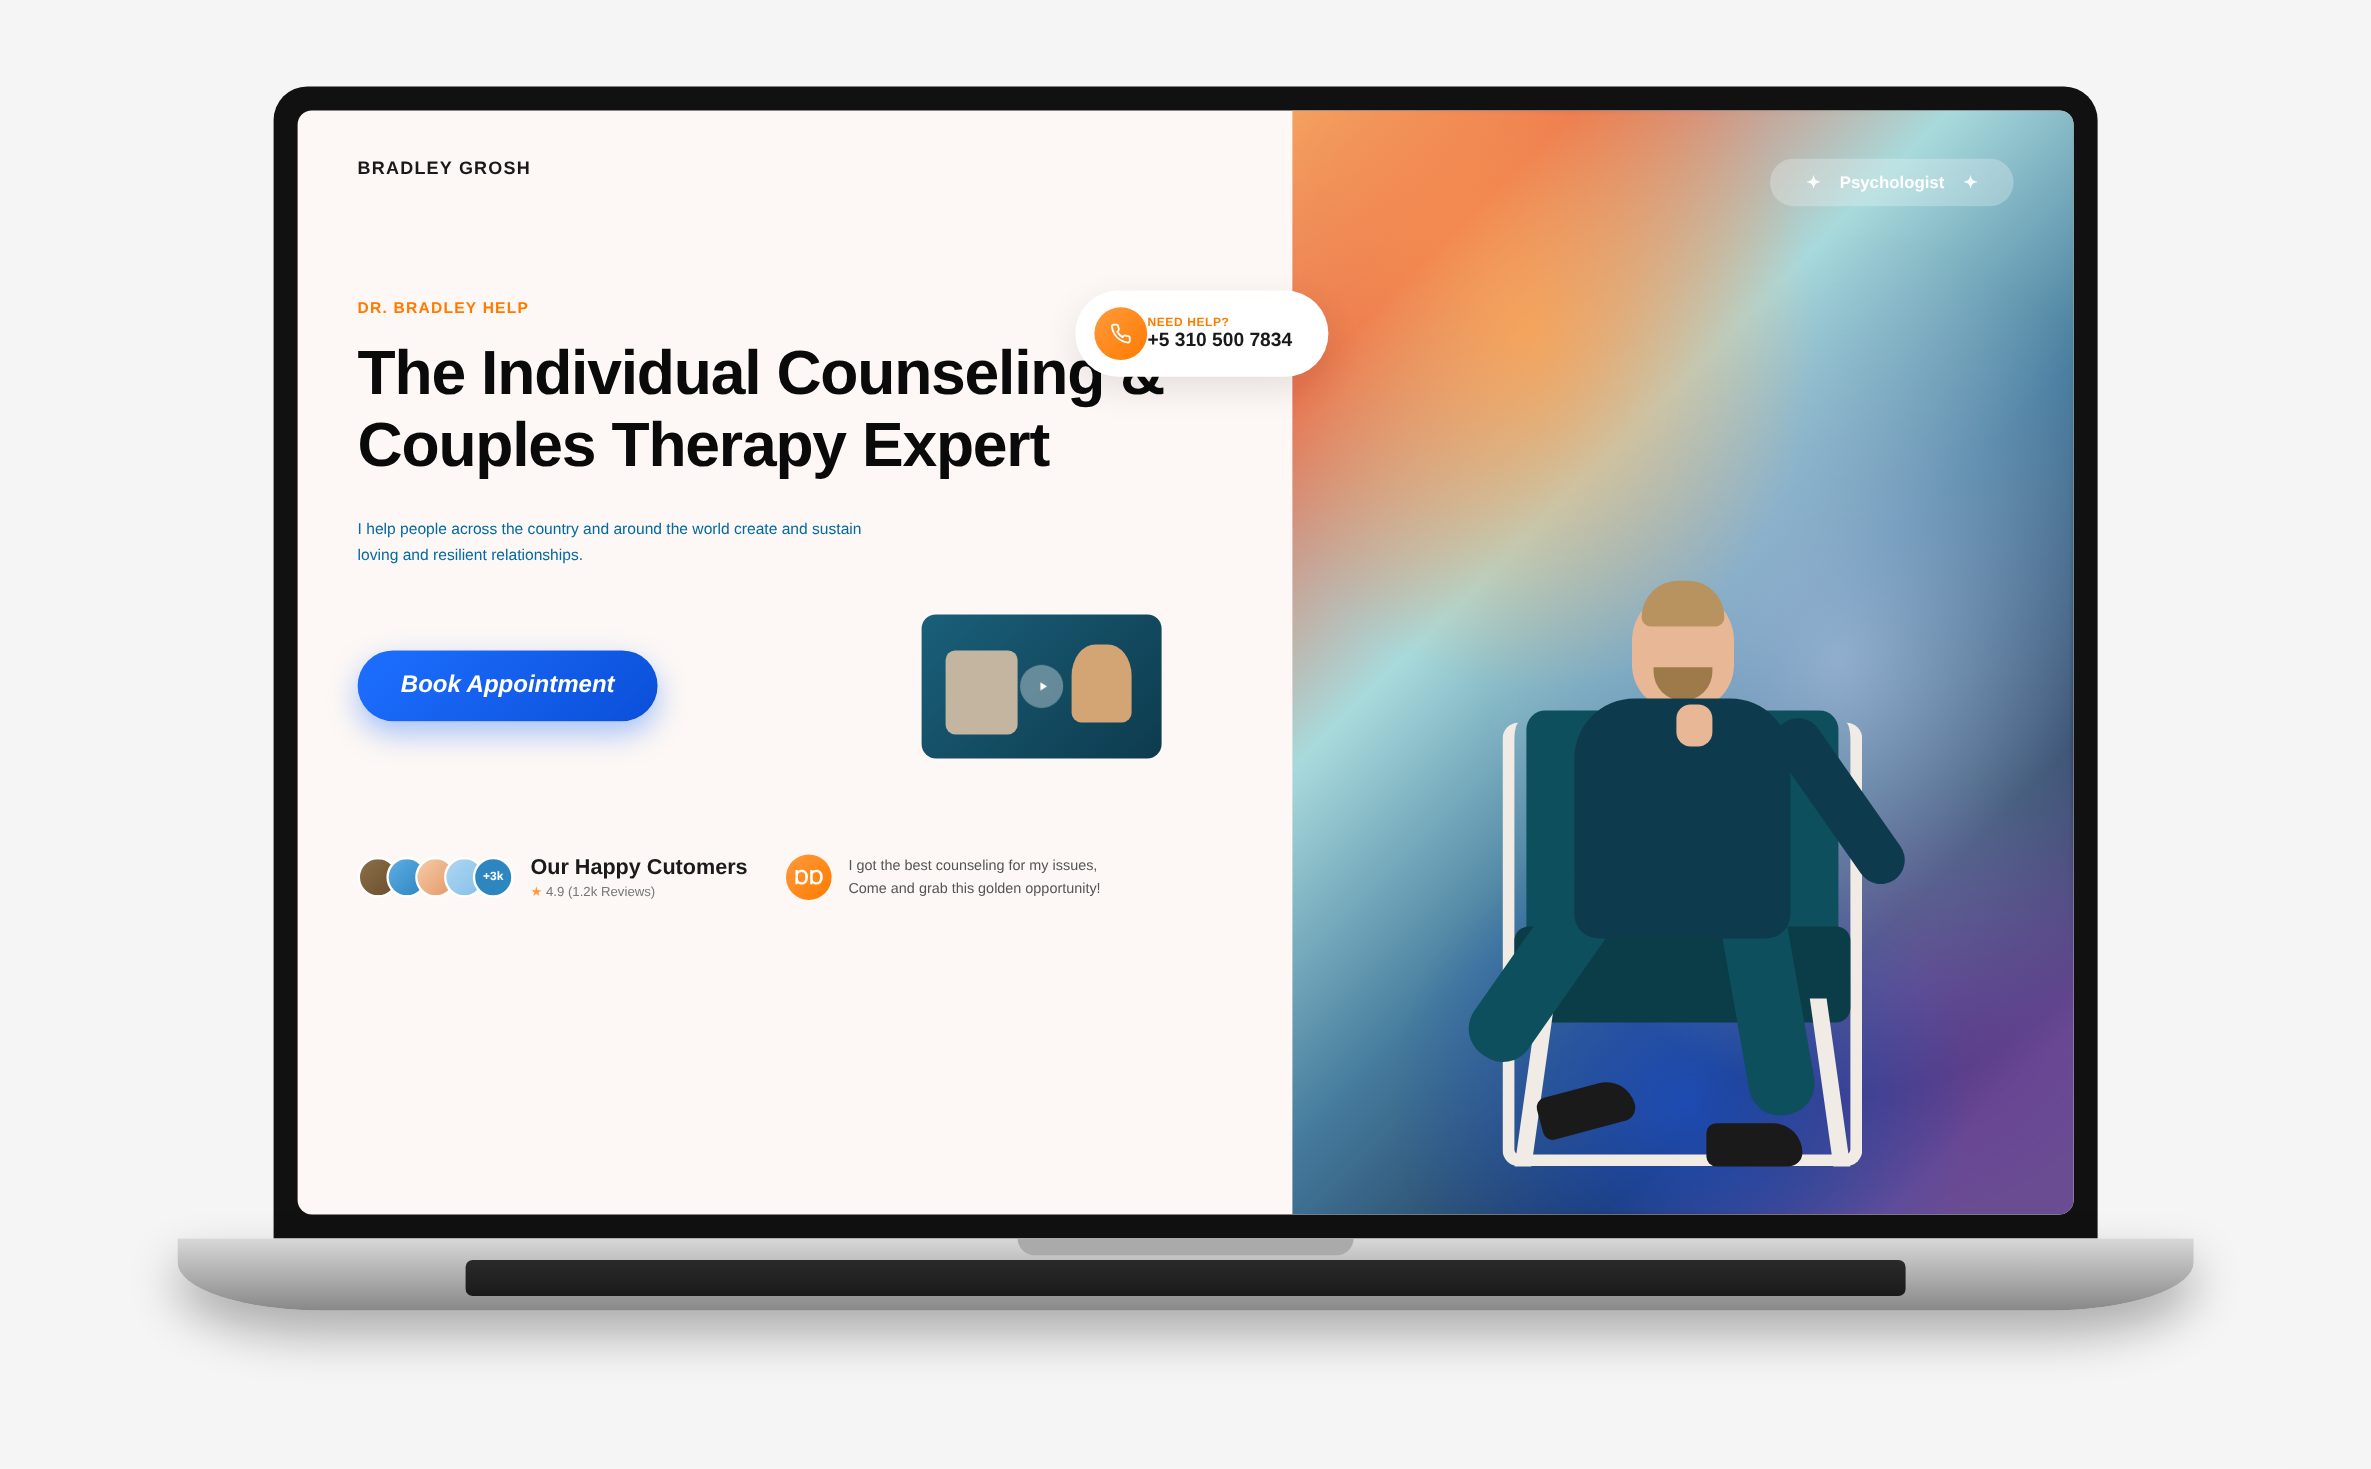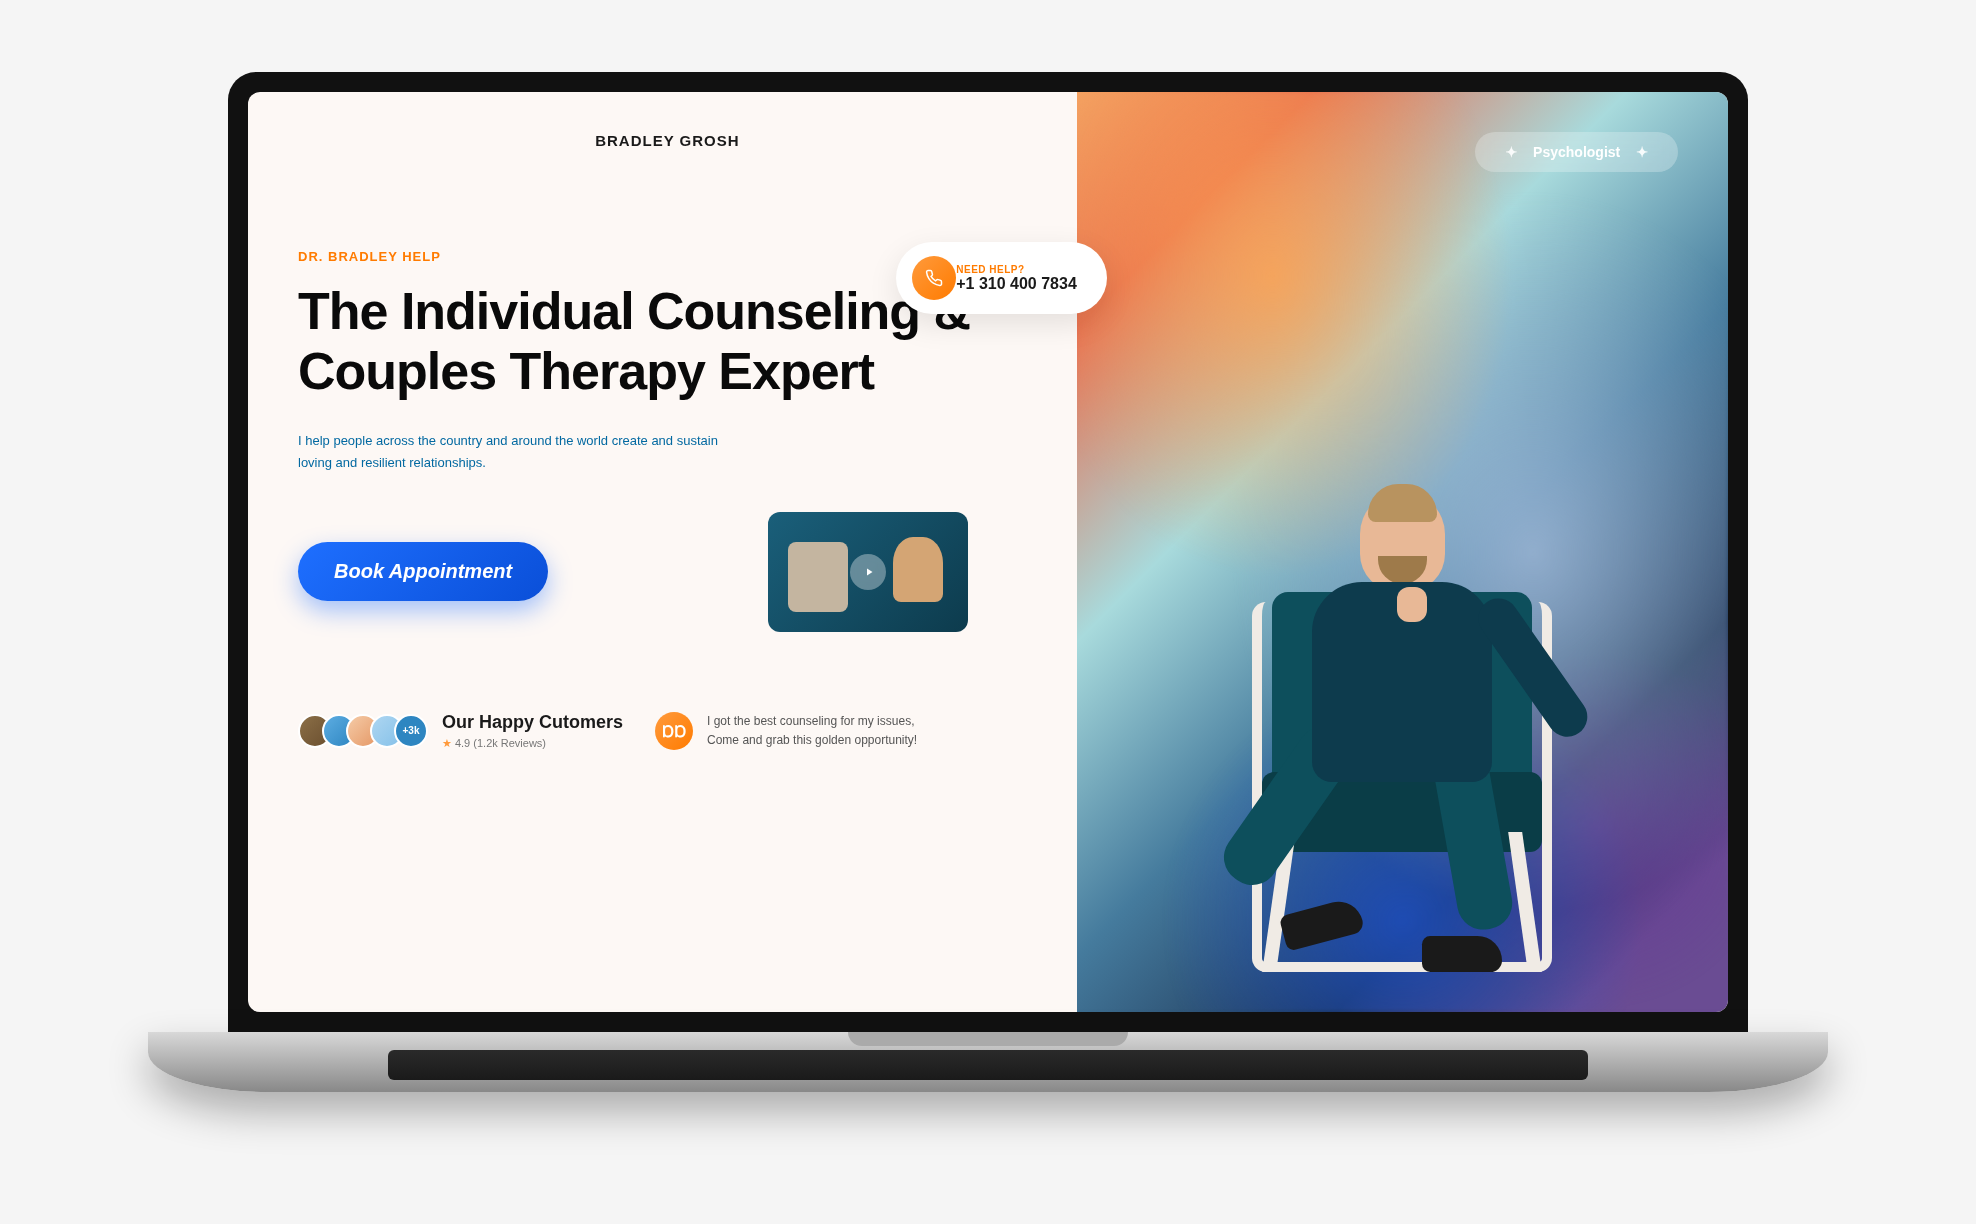--- a/index.html
+++ b/index.html
@@ -82,21 +82,20 @@
     radial-gradient(ellipse 500px 600px at 70% 50%, rgba(180,200,230,0.7), transparent 60%),
     radial-gradient(ellipse 400px 400px at 50% 90%, rgba(30,80,200,0.8), transparent 60%),
     radial-gradient(ellipse 300px 300px at 80% 80%, rgba(100,50,150,0.6), transparent 60%);
   filter: blur(2px);
 }
 .logo {
   font-size: 15px;
   font-weight: 800;
   letter-spacing: 1px;
   color: #1a1a1a;
-  text-align: center;
 }
 .badge {
   position: absolute;
   top: 40px;
   right: 50px;
   padding: 12px 30px;
   border-radius: 30px;
   background: rgba(255,255,255,0.25);
   backdrop-filter: blur(8px);
   color: #fff;
@@ -415,21 +414,21 @@
         <div class="logo">BRADLEY GROSH</div>
 
         <div class="help-card">
           <div class="help-icon">
             <svg width="18" height="18" viewBox="0 0 24 24" fill="none" stroke="currentColor" stroke-width="2">
                 <path d="M22 16.92v3a2 2 0 0 1-2.18 2 19.79 19.79 0 0 1-8.63-3.07 19.5 19.5 0 0 1-6-6 19.79 19.79 0 0 1-3.07-8.67A2 2 0 0 1 4.11 2h3a2 2 0 0 1 2 1.72 12.84 12.84 0 0 0 .7 2.81 2 2 0 0 1-.45 2.11L8.09 9.91a16 16 0 0 0 6 6l1.27-1.27a2 2 0 0 1 2.11-.45 12.84 12.84 0 0 0 2.81.7A2 2 0 0 1 22 16.92z"></path>
               </svg>
           </div>
           <div>
             <div class="help-label">NEED HELP?</div>
-            <div class="help-phone">+1 310 400 7834</div>
+            <div class="help-phone">+5 310 500 7834</div>
           </div>
         </div>
 
         <div class="eyebrow">DR. BRADLEY HELP</div>
         <h1 class="headline">The Individual Counseling &amp; Couples Therapy Expert</h1>
         <p class="subtext">I help people across the country and around the world create and sustain loving and resilient relationships.</p>
 
         <div class="cta-row">
           <button class="cta-button">Book Appointment</button>
           <div class="video-thumb">

